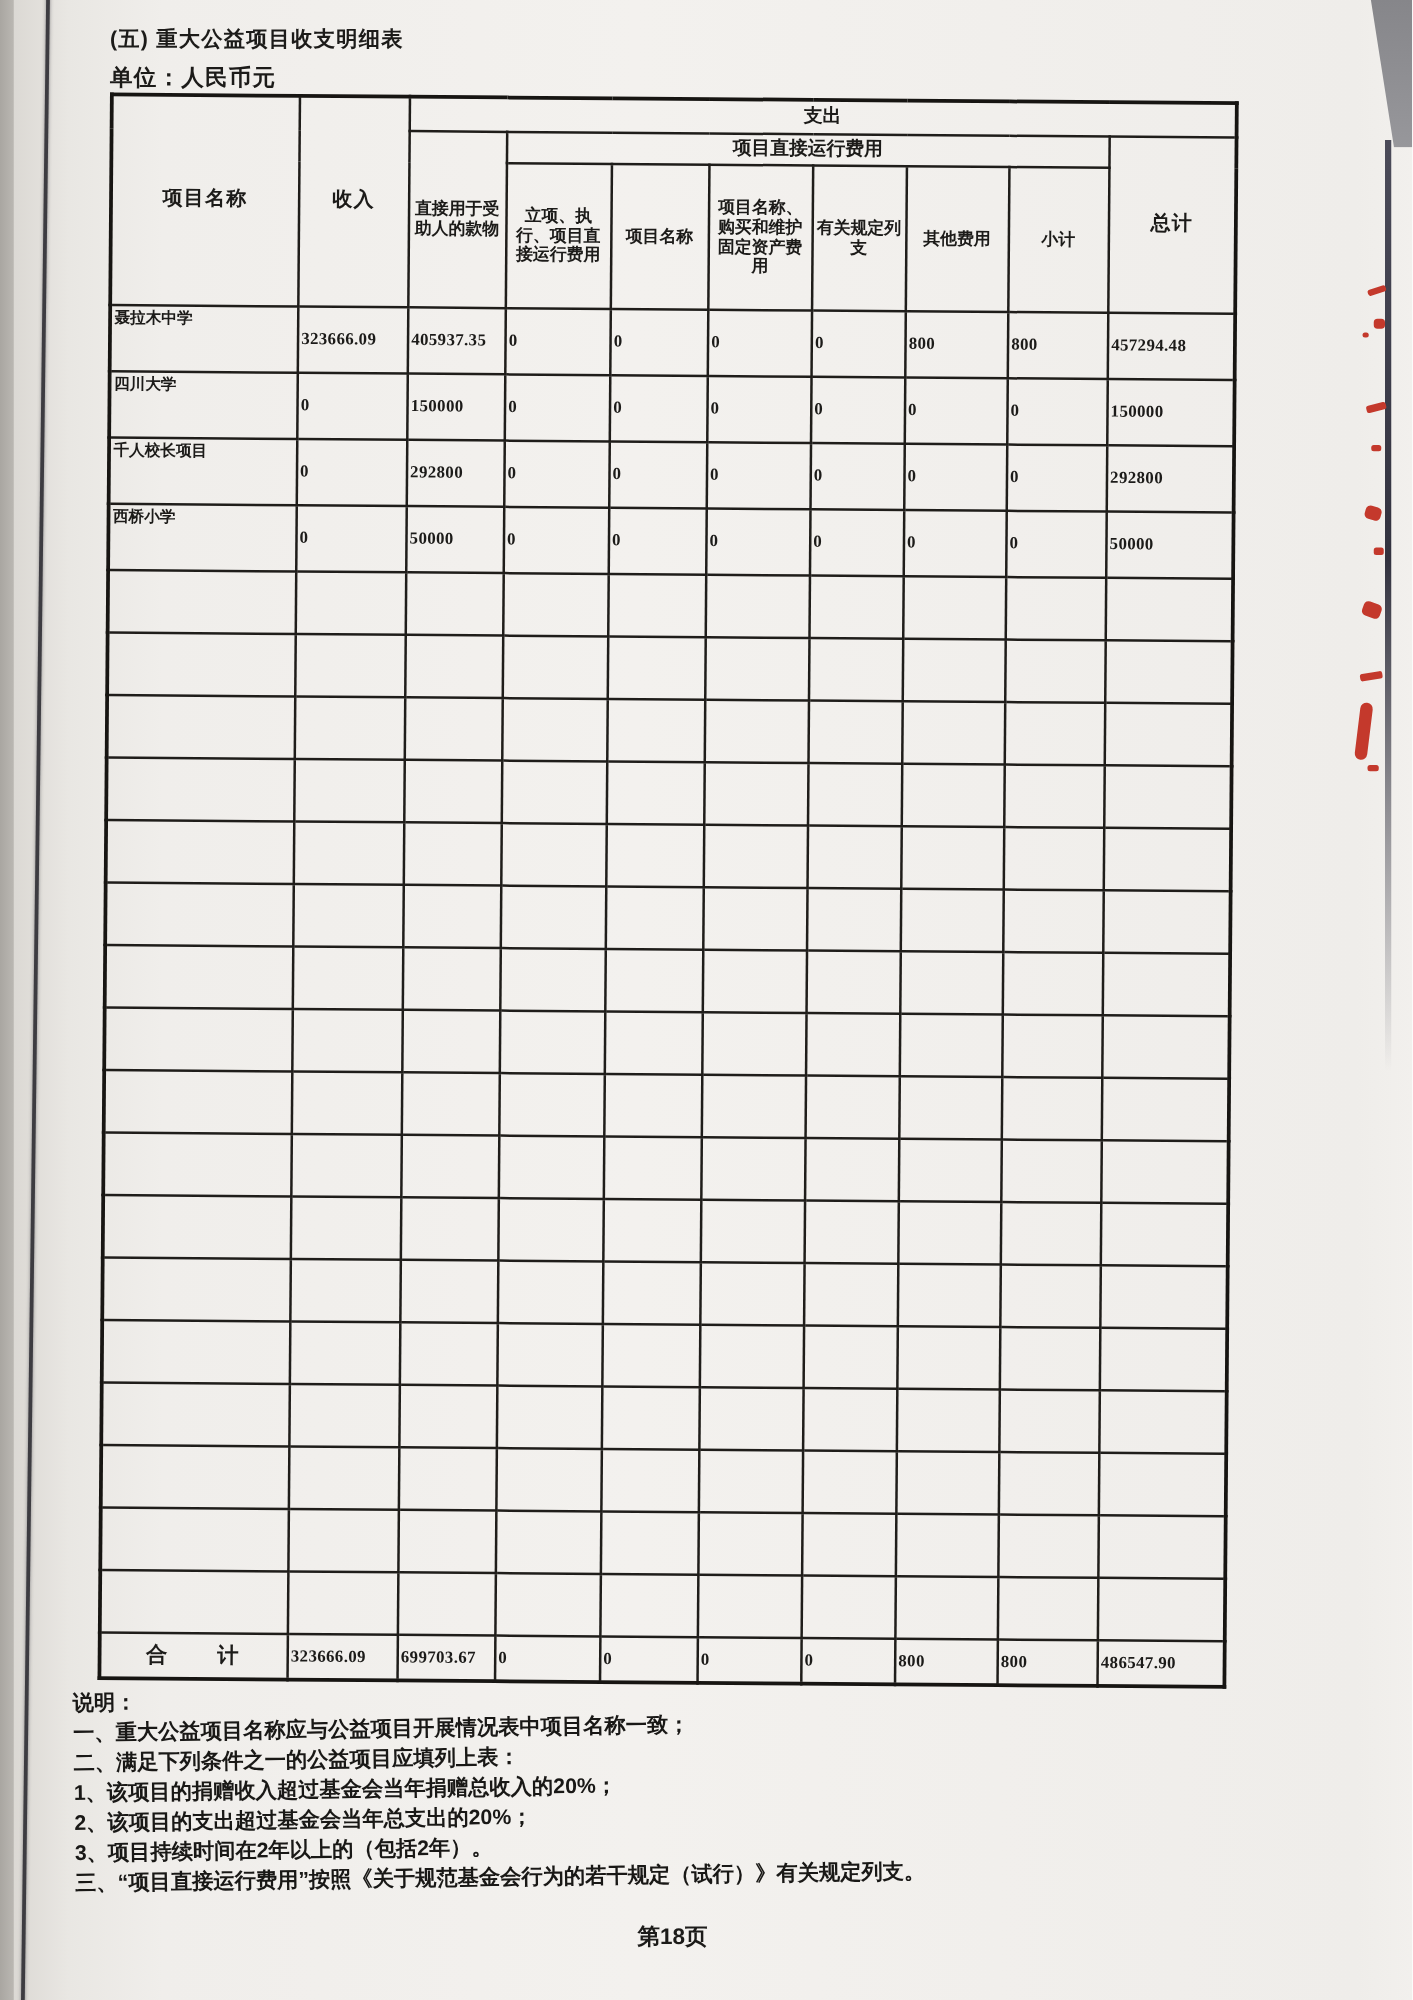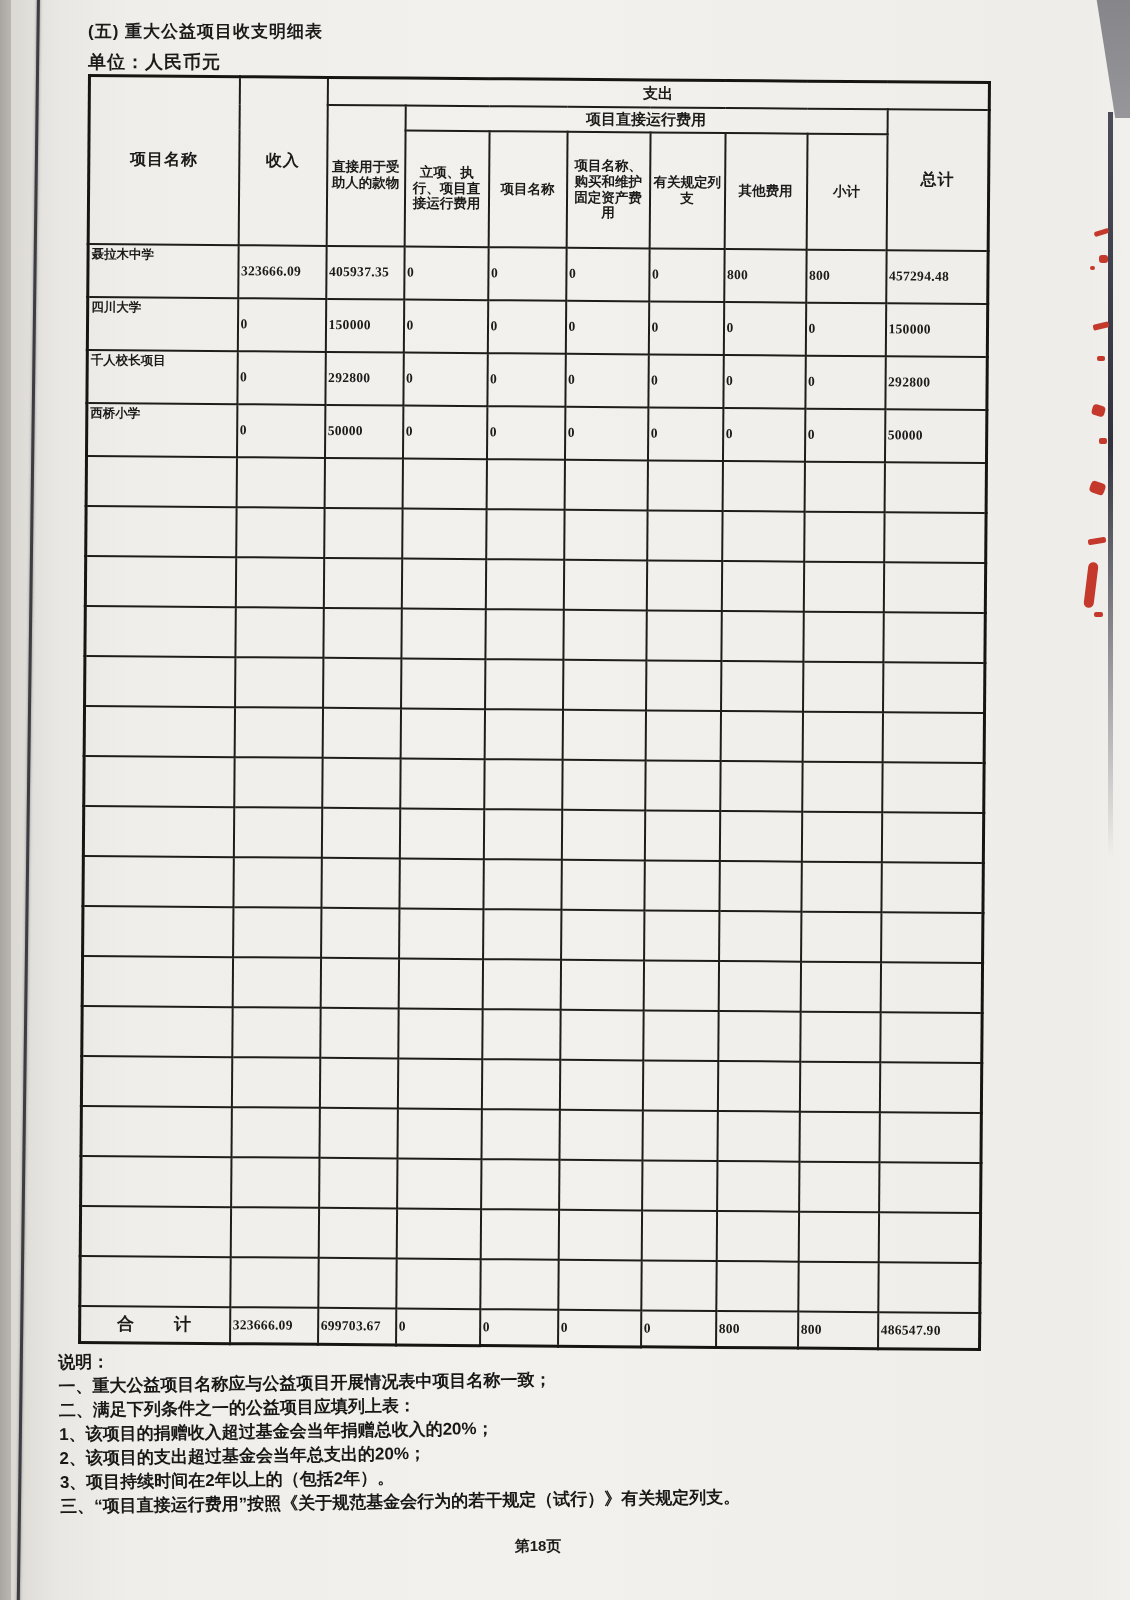--- a/index.html
+++ b/index.html
@@ -72,21 +72,21 @@
   .total-label { text-align: center; font-size: 17px; font-weight: 700; vertical-align: middle; letter-spacing: 2px; }
   .total-val   { vertical-align: middle; text-align: left; padding: 6px 2px 2px 2px;
     font-family: "Liberation Serif", serif; font-size: 13.5px; font-weight: 700; letter-spacing: .3px; }
 
   .notes { position: absolute; left: 58px; top: 1351px; width: 980px;
     transform: rotate(-0.8deg); transform-origin: top left;
     font-size: 17px; font-weight: 700; color: #191816; }
   .notes .note-line { line-height: 24px; }
 
   .page-number { position: absolute; left: 88px; top: 1537px; width: 900px;
-    text-align: center; font-size: 15px; font-weight: 700; }
+    text-align: center; font-size: 18px; font-weight: 700; }
 </style>
 </head>
 <body>
 
 <div class="scan">
 
   <div class="left-strip"></div>
   <div class="binding-line"></div>
   <div class="corner-tr"></div>
   <div class="edge-line-r"></div>

